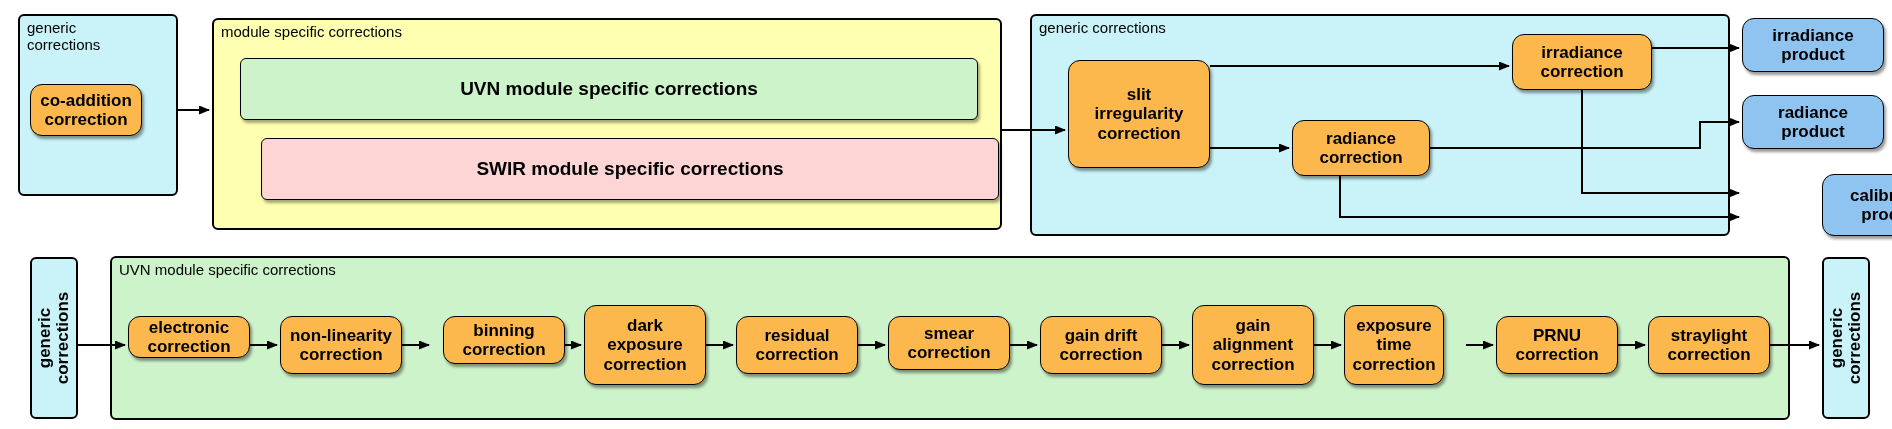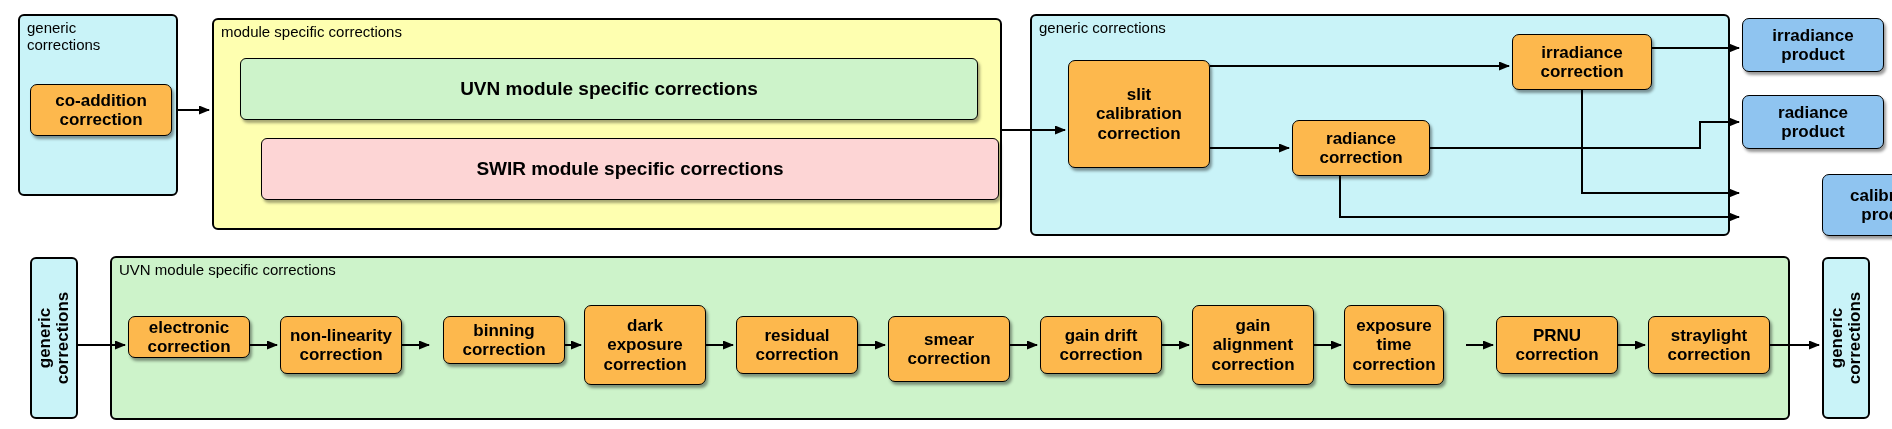--- a/index.html
+++ b/index.html
@@ -19,21 +19,21 @@
 
   
   .inner { position: absolute; border: 1.5px solid #000; border-radius: 6px;
            display: flex; align-items: center; justify-content: center;
            font-weight: bold; font-size: 19px; text-align: center;
            box-shadow: 2px 3px 3px rgba(0,0,0,0.35); }
   .inner-green { background: var(--panel-green, #cdf3ca); }
   .inner-pink  { background: var(--panel-pink, #fdd5d5); margin-left: 21px; }
 
   
-  .obox, .bbox { position: absolute; border: 1.5px solid #000; border-radius: 7px;
+  .obox, .bbox { position: absolute; border: 1.5px solid #000; border-radius: 12px;
                  display: flex; align-items: center; justify-content: center;
                  text-align: center; font-weight: bold; font-size: 17px; line-height: 1.12;
                  white-space: pre-line; z-index: 10;
                  box-shadow: 2px 3px 3px rgba(0,0,0,0.4); }
   .obox { background: var(--box-orange, #fdb84d); }
   .bbox { background: var(--box-blue, #8fc4f0); }
 
   
   .vpanel { position: absolute; border: 2px solid #000; border-radius: 6px;
             background: var(--panel-cyan, #c9f3f8); }
@@ -102,25 +102,25 @@
     <line x1="706" y1="345" x2="733" y2="345" marker-end="url(#ah)"></line>
     <line x1="858" y1="345" x2="885" y2="345" marker-end="url(#ah)"></line>
     <line x1="1010" y1="345" x2="1037" y2="345" marker-end="url(#ah)"></line>
     <line x1="1162" y1="345" x2="1189" y2="345" marker-end="url(#ah)"></line>
     <line x1="1314" y1="345" x2="1341" y2="345" marker-end="url(#ah)"></line>
     <line x1="1466" y1="345" x2="1493" y2="345" marker-end="url(#ah)"></line>
     <line x1="1618" y1="345" x2="1645" y2="345" marker-end="url(#ah)"></line>
     <line x1="1770" y1="345" x2="1819" y2="345" marker-end="url(#ah)"></line>
   </svg>
 
-  <div class="obox" style="left:30px; top:84px; width:142px; height:52px;">co-addition
+  <div class="obox" style="left:30px; top:84px; width:112px; height:52px;">co-addition
 correction</div>
 
   <div class="obox" style="left:1068px; top:60px; width:142px; height:108px;">slit
-calibration
+irregularity
 correction</div>
 
   <div class="obox" style="left:1292px; top:120px; width:138px; height:56px;">radiance
 correction</div>
 
   <div class="obox" style="left:1512px; top:34px; width:140px; height:56px;">irradiance
 correction</div>
 
   <div class="bbox" style="left:1742px; top:18px; width:142px; height:54px;">irradiance
 product</div>
@@ -135,21 +135,21 @@
 correction</div>
   <div class="obox" style="left:280px;  top:316px; width:122px; height:58px;">non-linearity
 correction</div>
   <div class="obox" style="left:443px;  top:316px; width:122px; height:48px;">binning
 correction</div>
   <div class="obox" style="left:584px;  top:305px; width:122px; height:80px;">dark
 exposure
 correction</div>
   <div class="obox" style="left:736px;  top:316px; width:122px; height:58px;">residual
 correction</div>
-  <div class="obox" style="left:888px;  top:316px; width:122px; height:66px;">smear
+  <div class="obox" style="left:888px;  top:316px; width:122px; height:54px;">smear
 correction</div>
   <div class="obox" style="left:1040px; top:316px; width:122px; height:58px;">gain drift
 correction</div>
   <div class="obox" style="left:1192px; top:305px; width:122px; height:80px;">gain
 alignment
 correction</div>
   <div class="obox" style="left:1344px; top:305px; width:100px; height:80px;">exposure
 time
 correction</div>
   <div class="obox" style="left:1496px; top:316px; width:122px; height:58px;">PRNU

